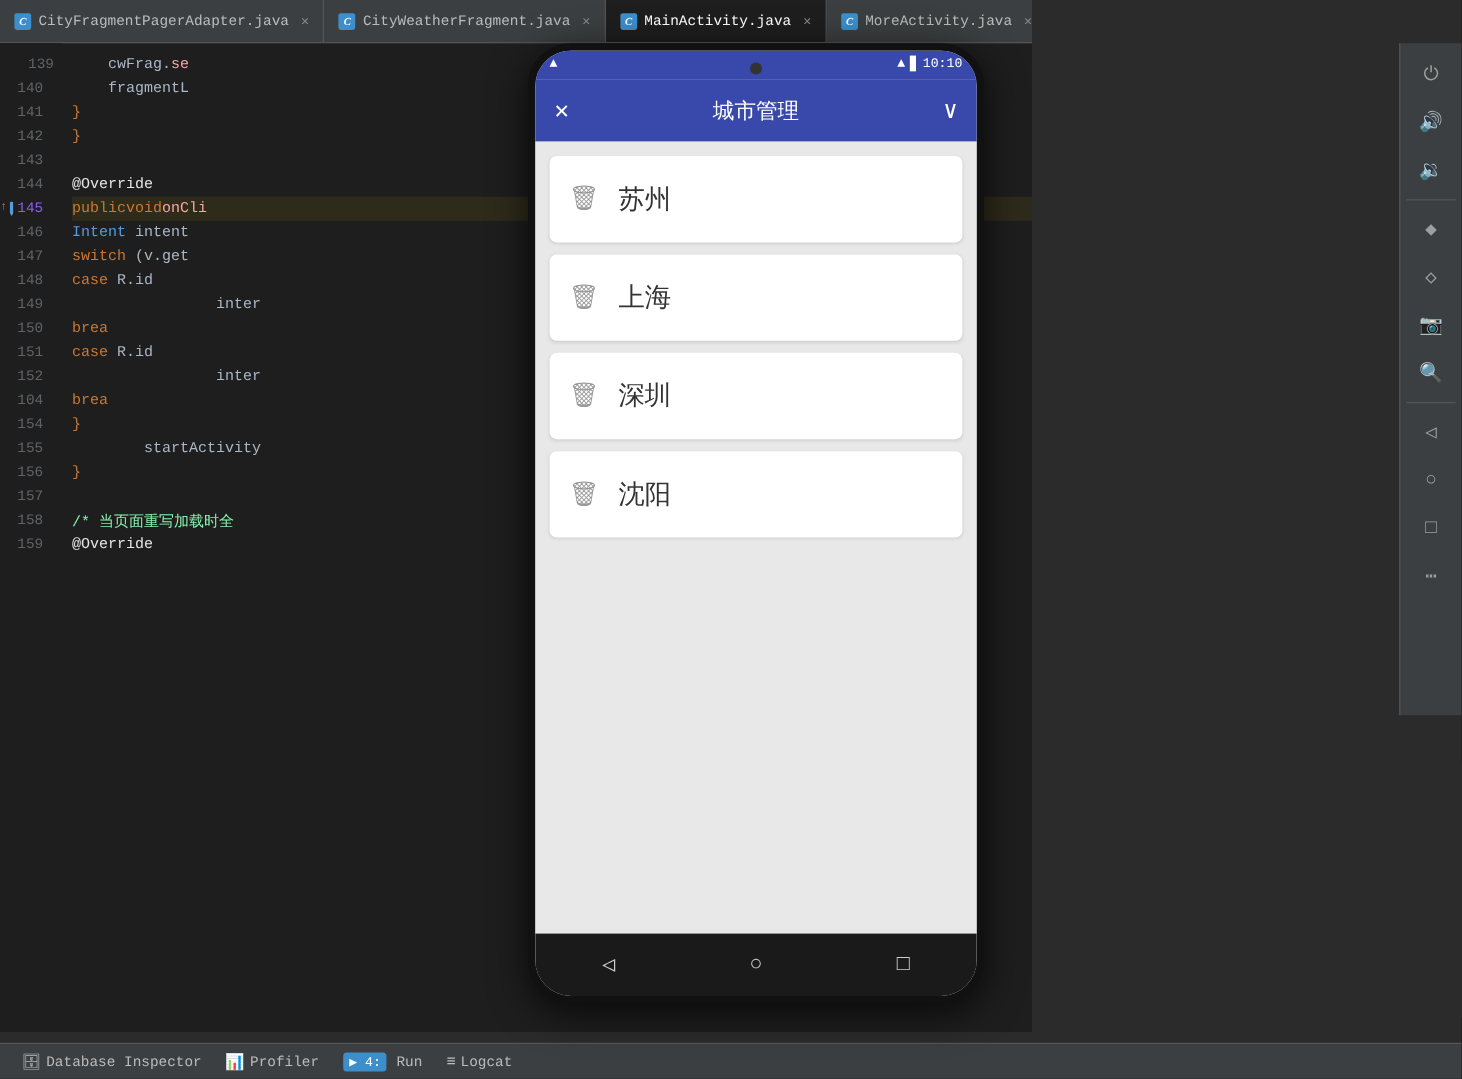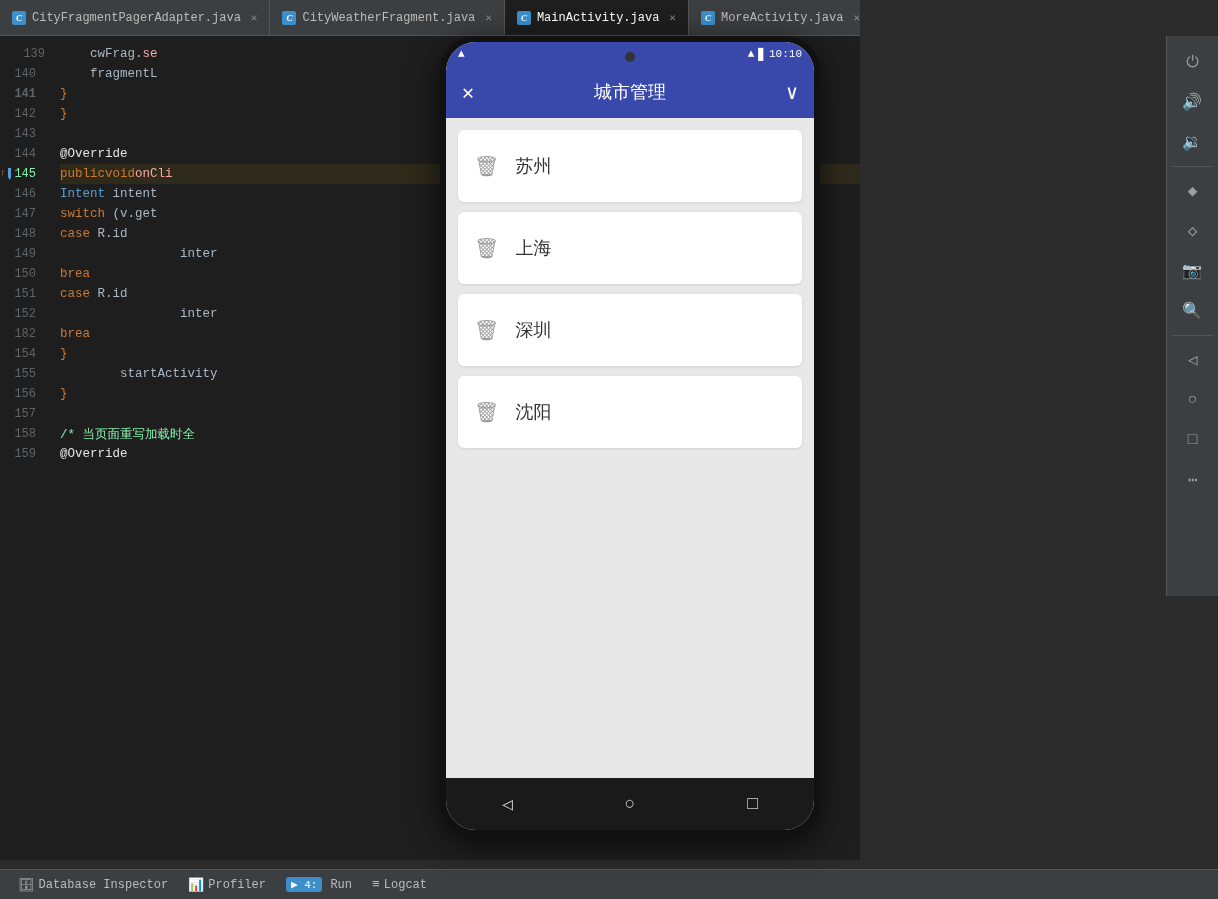--- a/index.html
+++ b/index.html
@@ -220,21 +220,21 @@
       align-items: center;
       padding: 0 16px;
       gap: 16px;
       box-shadow: 0 1px 3px rgba(0,0,0,0.1);
     }
     .trash-icon {
       color: #999;
       font-size: 20px;
     }
     .city-name {
-      font-size: 18px;
+      font-size: 22px;
       color: #333;
       font-family: sans-serif;
     }
 
     
     #android-nav {
       height: 52px;
       background: #1a1a1a;
       display: flex;
       align-items: center;
@@ -332,37 +332,37 @@
       <div class="tab">
         <span class="tab-icon">C</span>
         <span>MoreActivity.java</span>
         <span class="tab-close">✕</span>
       </div>
     </div>
   <div id="code-area">
     <div id="line-numbers">
         <div style="height: 20px; display: flex; align-items: center; justify-content: flex-end; padding-right: 8px; margin-left: 45px;">139</div>
         <div style="height: 20px; display: flex; align-items: center; justify-content: flex-end; padding-right: 8px;">140</div>
-        <div style="height: 20px; display: flex; align-items: center; justify-content: flex-end; padding-right: 8px; font-weight: bold;">141</div>
+        <div style="height: 20px; display: flex; align-items: center; justify-content: flex-end; padding-right: 8px;">141</div>
         <div style="height: 20px; display: flex; align-items: center; justify-content: flex-end; padding-right: 8px;">142</div>
         <div style="height: 20px; display: flex; align-items: center; justify-content: flex-end; padding-right: 8px;">143</div>
         <div style="height: 20px; display: flex; align-items: center; justify-content: flex-end; padding-right: 8px;">144</div>
         <div style="height: 20px; display: flex; align-items: center; justify-content: flex-end; padding-right: 8px;">
           <span style="color:#cc7832;font-size:10px;margin-right:2px">↑</span>
           <span style="display:inline-block;width:8px;height:12px;background:#5b9bd5;margin-right:3px;clip-path:polygon(0 0,100% 0,100% 75%,50% 100%,0 75%)"></span>
-          <span style="color:#86efac">145</span>
+          <span style="color:#8b5cf6">145</span>
         </div>
         <div style="height: 20px; display: flex; align-items: center; justify-content: flex-end; padding-right: 8px;">146</div>
         <div style="height: 20px; display: flex; align-items: center; justify-content: flex-end; padding-right: 8px;">147</div>
         <div style="height: 20px; display: flex; align-items: center; justify-content: flex-end; padding-right: 8px;">148</div>
         <div style="height: 20px; display: flex; align-items: center; justify-content: flex-end; padding-right: 8px;">149</div>
         <div style="height: 20px; display: flex; align-items: center; justify-content: flex-end; padding-right: 8px;">150</div>
         <div style="height: 20px; display: flex; align-items: center; justify-content: flex-end; padding-right: 8px; margin-left: 13px;">151</div>
         <div style="height: 20px; display: flex; align-items: center; justify-content: flex-end; padding-right: 8px;">152</div>
-        <div style="height: 20px; display: flex; align-items: center; justify-content: flex-end; padding-right: 8px;">182</div>
+        <div style="height: 20px; display: flex; align-items: center; justify-content: flex-end; padding-right: 8px;">104</div>
         <div style="height: 20px; display: flex; align-items: center; justify-content: flex-end; padding-right: 8px;">154</div>
         <div style="height: 20px; display: flex; align-items: center; justify-content: flex-end; padding-right: 8px; text-align: center;">155</div>
         <div style="height: 20px; display: flex; align-items: center; justify-content: flex-end; padding-right: 8px; padding-left: 16px;">156</div>
         <div style="height: 20px; display: flex; align-items: center; justify-content: flex-end; padding-right: 8px;">157</div>
         <div style="height: 20px; display: flex; align-items: center; justify-content: flex-end; padding-right: 8px;">158</div>
         <div style="height: 20px; display: flex; align-items: center; justify-content: flex-end; padding-right: 8px;">159</div>
       </div>
     <div id="code-content">
         <div class="code-line">    cwFrag.<span class="fn">se</span></div>
         <div class="code-line">    fragmentL</div>

